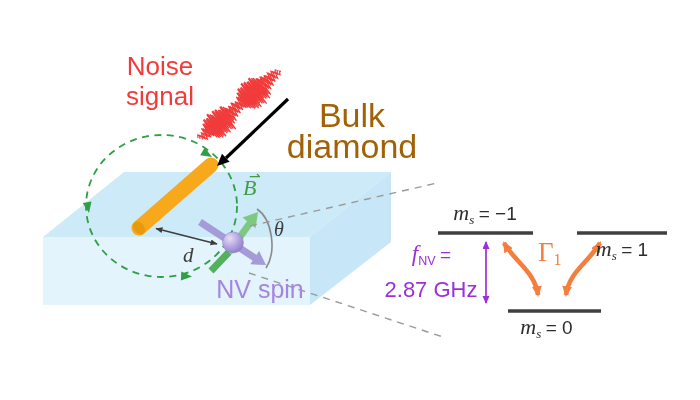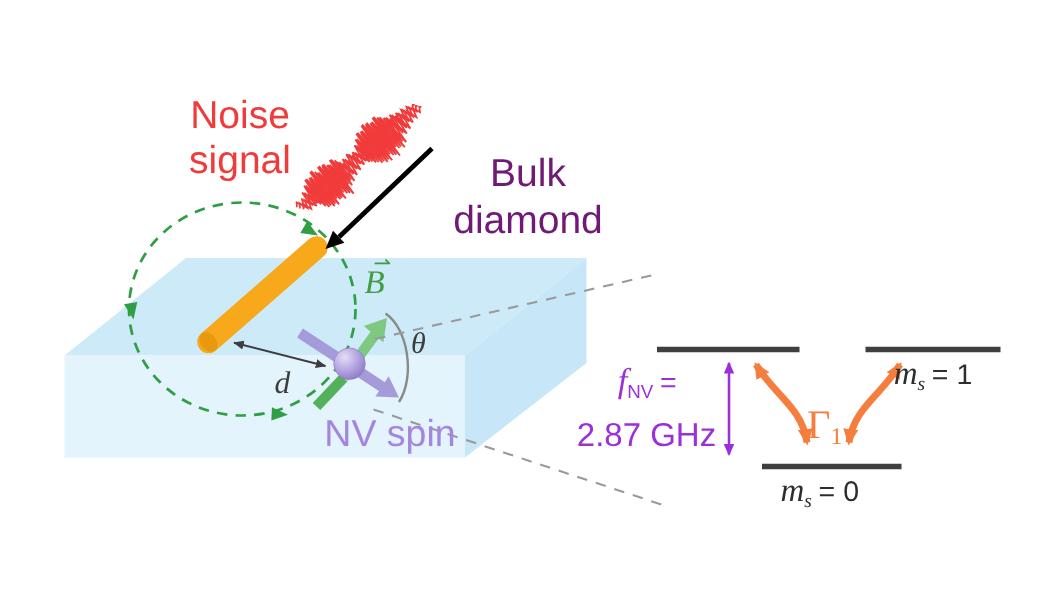--- a/index.html
+++ b/index.html
@@ -2,38 +2,38 @@
 <html><head>
 <meta charset="utf-8">
 <style>
   html,body{margin:0;padding:0;background:#fff;}
   .stage{position:relative;width:700px;height:400px;background:#ffffff;overflow:hidden;
          font-family:"Liberation Sans",sans-serif;}
   .stage svg{position:absolute;left:0;top:0;}
   .lbl{position:absolute;white-space:nowrap;}
   .center{text-align:center;}
   .noise{color:#f13b3b;font-size:26px;line-height:30px;}
-  .bulk{color:#701a75;font-size:26px;line-height:31px;}
+  .bulk{color:#a16207;font-size:34px;line-height:31px;}
   .nvspin{color:#a585e0;font-size:25px;}
   .mathit{font-family:"Liberation Serif","DejaVu Serif",serif;font-style:italic;}
   .dlab{font-size:21px;color:#3d3d3d;}
   .thetalab{font-size:20px;color:#3d3d3d;}
   .blab{color:#3f9d44;font-size:22px;line-height:14px;}
   .blab .vec{display:block;font-family:"DejaVu Sans",sans-serif;font-style:normal;
              font-size:14px;line-height:9px;margin-left:6px;color:#3f9d44;}
   .mlevel{color:#2d2d2d;}
   .mlevel .mi{font-family:"Liberation Serif","DejaVu Serif",serif;font-style:italic;font-size:22px;}
   .mlevel .msub{font-family:"Liberation Serif","DejaVu Serif",serif;font-style:italic;font-size:13px;}
   .mlevel .meq{font-size:19px;}
   .flab{color:#9b30d9;}
   .flab .fi{font-family:"Liberation Serif","DejaVu Serif",serif;font-style:italic;font-size:23px;}
   .flab .fsub{font-size:12.5px;text-align:right;}
   .flab .feq{font-size:19px;}
   .freq{color:#9b30d9;font-size:22px;}
-  .gamma{color:#f57e3e;margin-top:31px;}
+  .gamma{color:#f57e3e;}
   .gamma .gbase{font-family:"Liberation Serif","DejaVu Serif",serif;font-size:27px;}
   .gamma .gsub{font-family:"Liberation Serif","DejaVu Serif",serif;font-size:16px;}
 </style>
 </head>
 <body>
 
 <div class="stage">
 
   <svg width="700" height="400" viewBox="0 0 700 400">
     <defs>
@@ -108,41 +108,45 @@
     <g>
       <line x1="438" y1="233" x2="533" y2="233" stroke="#3f3f3f" stroke-width="3.6"></line>
       <line x1="577" y1="233" x2="667" y2="233" stroke="#3f3f3f" stroke-width="3.6"></line>
       <line x1="508" y1="311" x2="601" y2="311" stroke="#3f3f3f" stroke-width="3.6"></line>
       <line x1="486" y1="242" x2="486" y2="303" stroke="#9b30d9" stroke-width="1.7" marker-start="url(#mkPurple)" marker-end="url(#mkPurple)"></line>
       <path d="M504,243 C516,263 535,272 538,295" fill="none" stroke="#f57e3e" stroke-width="4.6" marker-start="url(#mkOrange)" marker-end="url(#mkOrange)"></path>
       <path d="M600,243 C588,263 569,272 566,295" fill="none" stroke="#f57e3e" stroke-width="4.6" marker-start="url(#mkOrange)" marker-end="url(#mkOrange)"></path>
     </g>
   </svg>
 
-  <div class="lbl noise center" style="left:106px;top:61px;width:108px;">
+  <div class="lbl noise center" style="left:106px;top:51px;width:108px;">
     <div>Noise</div>
     <div>signal</div>
   </div>
 
   <div class="lbl bulk center" style="left:282px;top:100px;width:140px;">
     <div>Bulk</div>
     <div>diamond</div>
   </div>
 
   <div class="lbl mathit blab" style="left:243px;top:172px;">
     <span class="vec">⇀</span>
     <span>B</span>
   </div>
 
   <div class="lbl mathit thetalab" style="left:274px;top:218px;">θ</div>
 
   <div class="lbl mathit dlab" style="left:183px;top:243px;">d</div>
 
   <div class="lbl nvspin center" style="left:193px;top:275px;width:134px;">NV spin</div>
 
+  <div class="lbl mlevel center" style="left:430px;top:200px;width:110px;">
+    <span class="mi">m</span><sub class="msub">s</sub>
+    <span class="meq">= −1</span>
+  </div>
 
   <div class="lbl mlevel center" style="left:572px;top:200px;width:100px;margin-top:36px;">
     <span class="mi">m</span><sub class="msub">s</sub>
     <span class="meq">= 1</span>
   </div>
 
   <div class="lbl mlevel center" style="left:494px;top:314px;width:105px;">
     <span class="mi">m</span><sub class="msub">s</sub>
     <span class="meq">= 0</span>
   </div>

